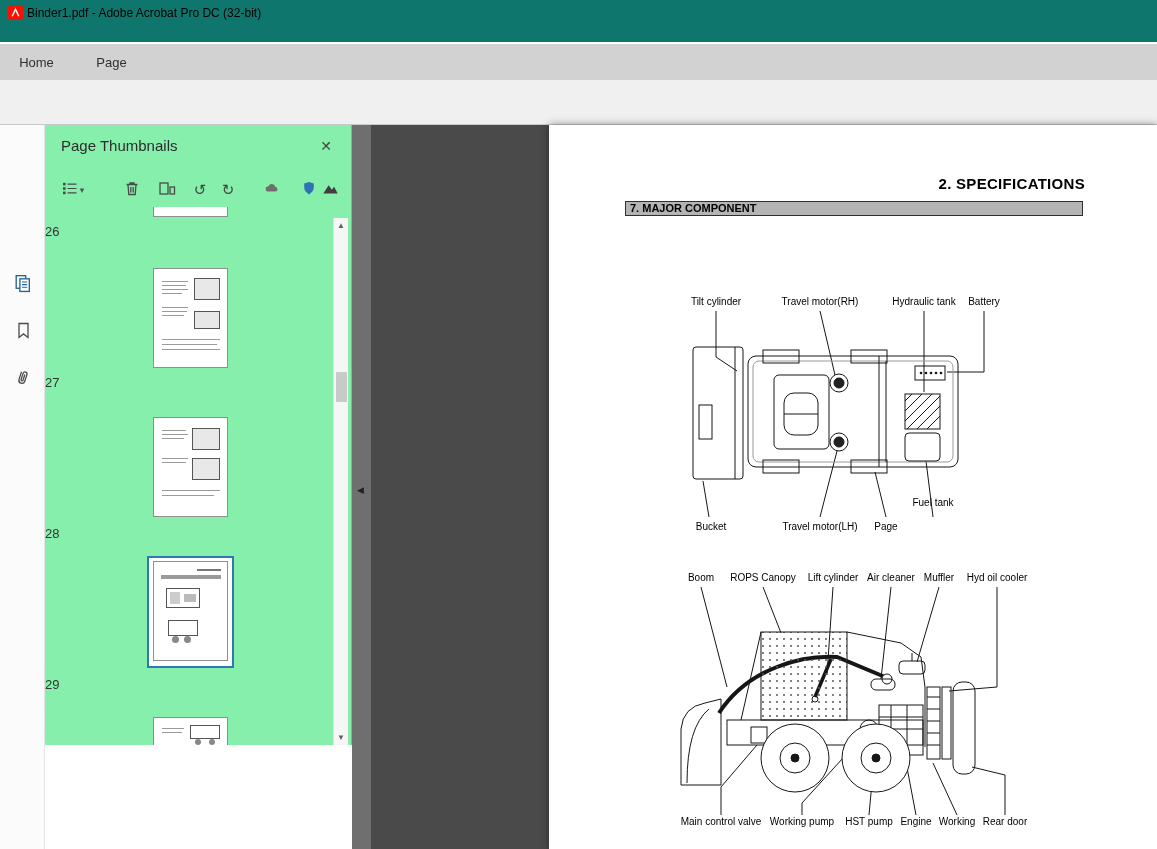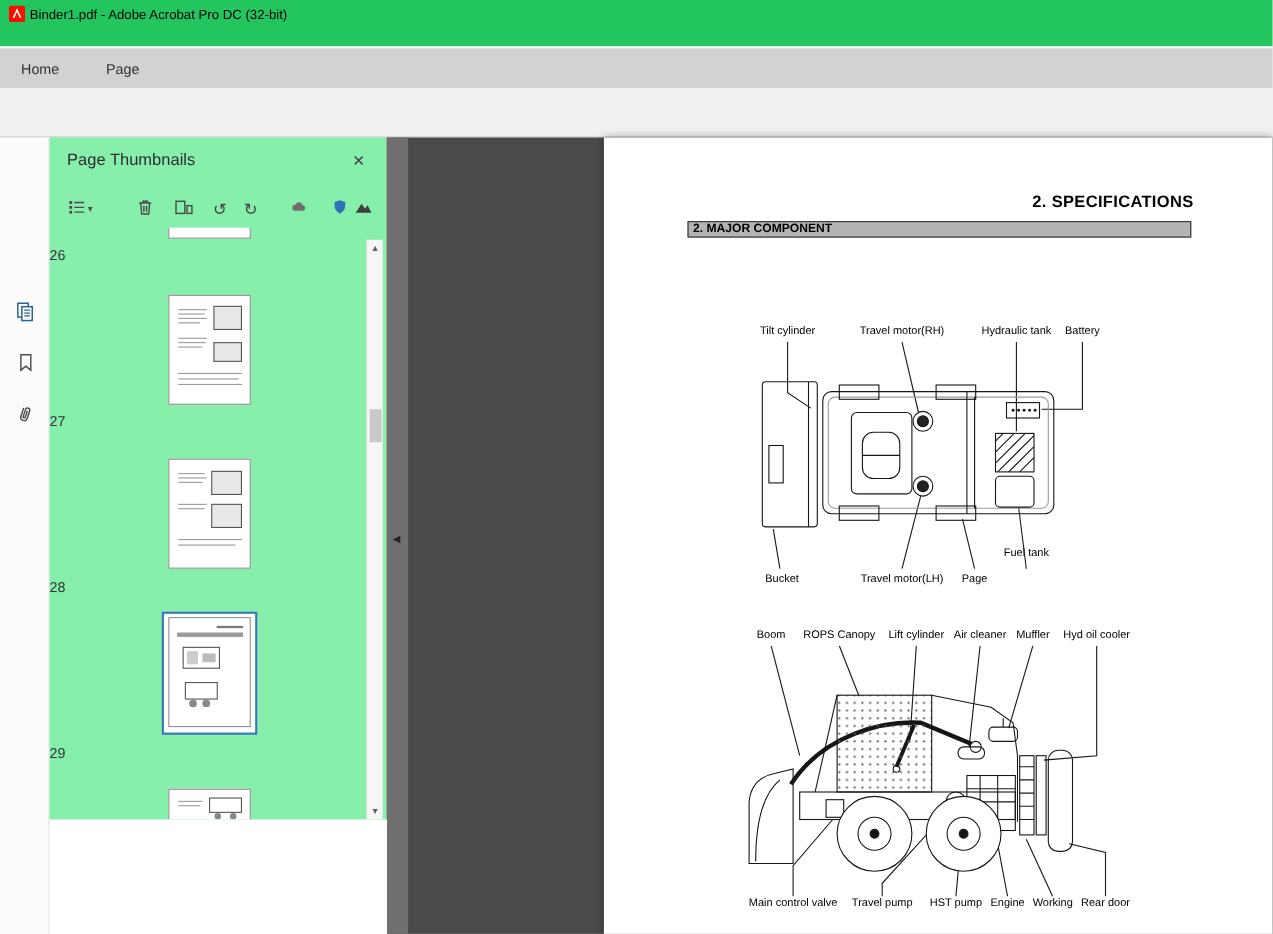--- a/index.html
+++ b/index.html
@@ -2,21 +2,21 @@
 <html><head>
 <meta charset="utf-8">
 <style>
   *{box-sizing:border-box;margin:0;padding:0}
   html,body{width:1157px;height:849px;overflow:hidden;background:#fff;
     font-family:"Liberation Sans","DejaVu Sans",sans-serif}
   #root{position:relative;width:1157px;height:849px}
   .abs{position:absolute}
 
   
-  .titlebar{position:absolute;left:0;top:0;width:1157px;height:42px;background:#22c55e}
+  .titlebar{position:absolute;left:0;top:0;width:1157px;height:42px;background:#0f766e}
   .title-text{position:absolute;left:27px;top:6px;font-size:12px;color:#000}
   .app-icon{position:absolute;left:8px;top:5px;width:15px;height:15px}
 
   
   .tabbar{position:absolute;left:0;top:44px;width:1157px;height:36px;background:#d2d2d2}
   .tab{position:absolute;top:0;height:36px;display:flex;align-items:center;justify-content:center;
     font-size:13px;color:#303030;cursor:default}
   .doc-tab{position:absolute;left:150px;top:0;width:187px;height:36px;background:#f0f0f0;
     border-left:1px solid #c2c2c2;border-right:1px solid #c2c2c2;display:flex;align-items:center;
     justify-content:center;font-size:13px;color:#303030}
@@ -351,21 +351,21 @@
     </div>
   </div>
 
   <div class="docarea">
     <div class="gutter">
       <span class="collapse">◀</span>
     </div>
 
     <div class="pdf-page">
       <div class="pg-title">2. SPECIFICATIONS</div>
-      <div class="pg-bar">2. MAJOR COMPONENT</div>
+      <div class="pg-bar">7. MAJOR COMPONENT</div>
 
       <span class="part-label" style="left:167px;top:171px">Tilt cylinder</span>
       <span class="part-label" style="left:271px;top:171px">Travel motor(RH)</span>
       <span class="part-label" style="left:375px;top:171px">Hydraulic tank</span>
       <span class="part-label" style="left:435px;top:171px">Battery</span>
       <span class="part-label" style="left:162px;top:396px">Bucket</span>
       <span class="part-label" style="left:271px;top:396px">Travel motor(LH)</span>
       <span class="part-label" style="left:337px;top:396px">Page</span>
       <span class="part-label" style="left:384px;top:372px">Fuel tank</span>
 
@@ -423,21 +423,21 @@
         </g>
       </svg>
 
       <span class="part-label" style="left:152px;top:447px">Boom</span>
       <span class="part-label" style="left:214px;top:447px">ROPS Canopy</span>
       <span class="part-label" style="left:284px;top:447px">Lift cylinder</span>
       <span class="part-label" style="left:342px;top:447px">Air cleaner</span>
       <span class="part-label" style="left:390px;top:447px">Muffler</span>
       <span class="part-label" style="left:448px;top:447px">Hyd oil cooler</span>
       <span class="part-label" style="left:172px;top:691px">Main control valve</span>
-      <span class="part-label" style="left:253px;top:691px">Travel pump</span>
+      <span class="part-label" style="left:253px;top:691px">Working pump</span>
       <span class="part-label" style="left:320px;top:691px">HST pump</span>
       <span class="part-label" style="left:367px;top:691px">Engine</span>
       <span class="part-label" style="left:408px;top:691px">Working</span>
       <span class="part-label" style="left:456px;top:691px">Rear door</span>
 
       <svg class="abs" style="left:120px;top:462px" width="370" height="228" viewBox="0 0 370 228">
         <defs>
           <pattern id="cdots" width="7" height="7" patternUnits="userSpaceOnUse">
             <circle cx="3" cy="3" r="1" fill="#555"></circle>
           </pattern>

